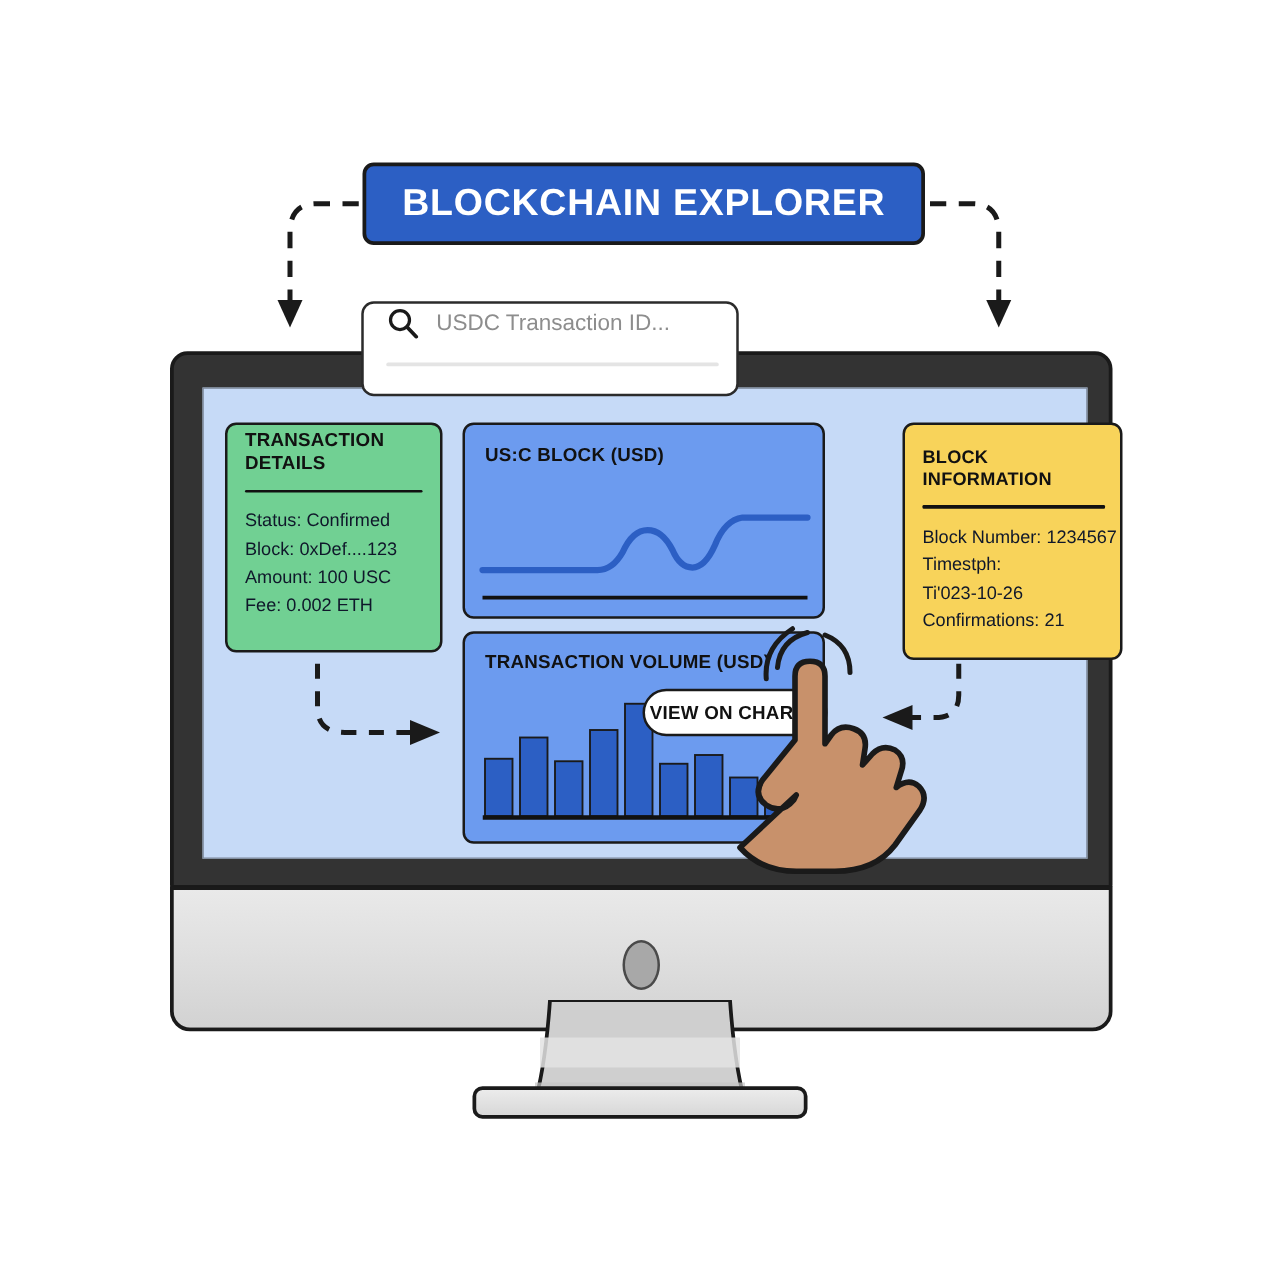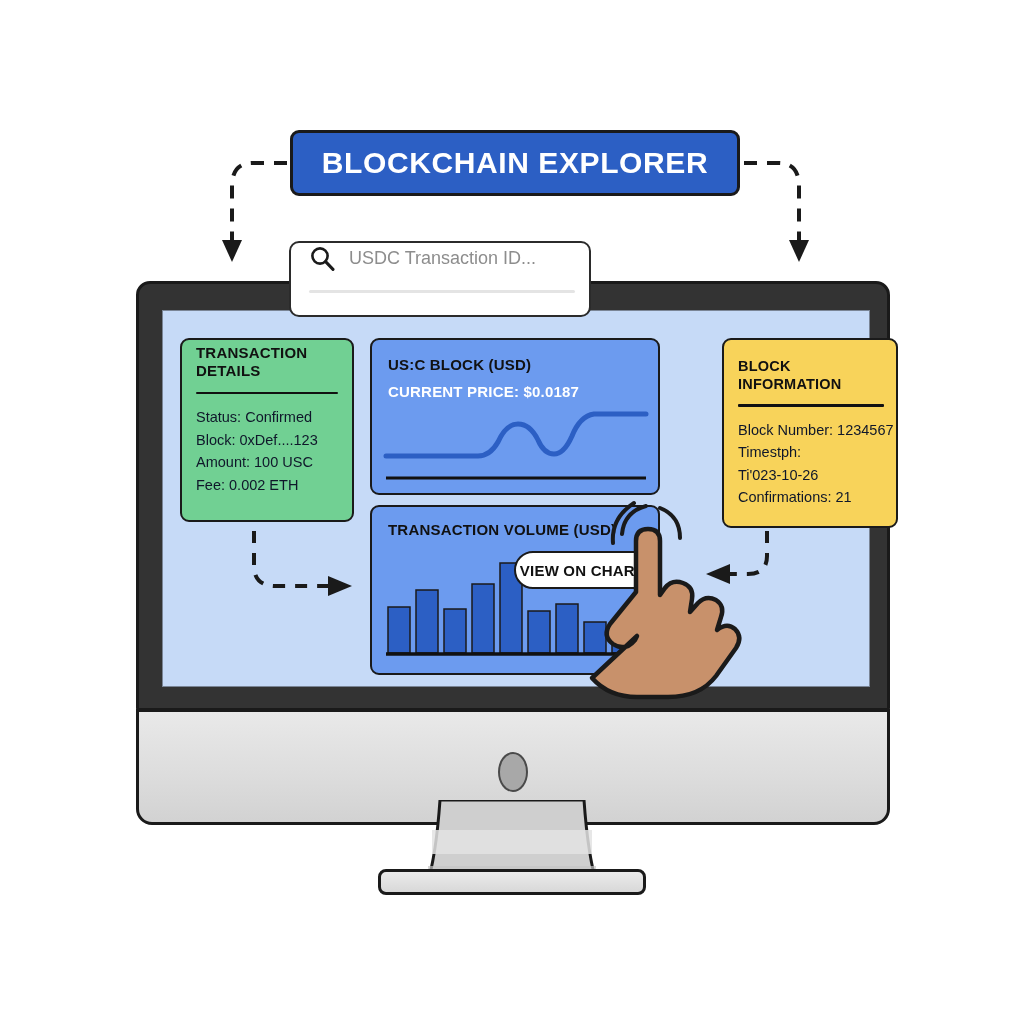--- a/index.html
+++ b/index.html
@@ -223,21 +223,20 @@
     <div class="card-title">TRANSACTION DETAILS</div>
     <div class="card-rule"></div>
     <div class="card-line">Status: Confirmed</div>
     <div class="card-line">Block: 0xDef....123</div>
     <div class="card-line">Amount: 100 USC</div>
     <div class="card-line">Fee: 0.002 ETH</div>
   </div>
 
   <div class="card" id="card-usdc-price">
     <div class="card-title">US:C BLOCK (USD)</div>
-    <div id="price-current">CURRENT PRICE: $0.0187</div>
     <svg id="price-chart" viewBox="0 0 268 92">
       <path d="M4 62 L96 62 Q108 62 116 48 Q124 30 136 30 Q148 30 156 46 Q162 60 172 60 Q182 60 190 42 Q198 22 212 20 L264 20" fill="none" stroke="#2C5FC4" stroke-width="5" stroke-linecap="round" stroke-linejoin="round"></path>
       <line x1="4" y1="84" x2="264" y2="84" stroke="#111111" stroke-width="3"></line>
     </svg>
   </div>
 
   <div class="card" id="card-block-info">
     <div class="card-title">BLOCK INFORMATION</div>
     <div class="card-rule"></div>
     <div class="card-line">Block Number: 1234567</div>

